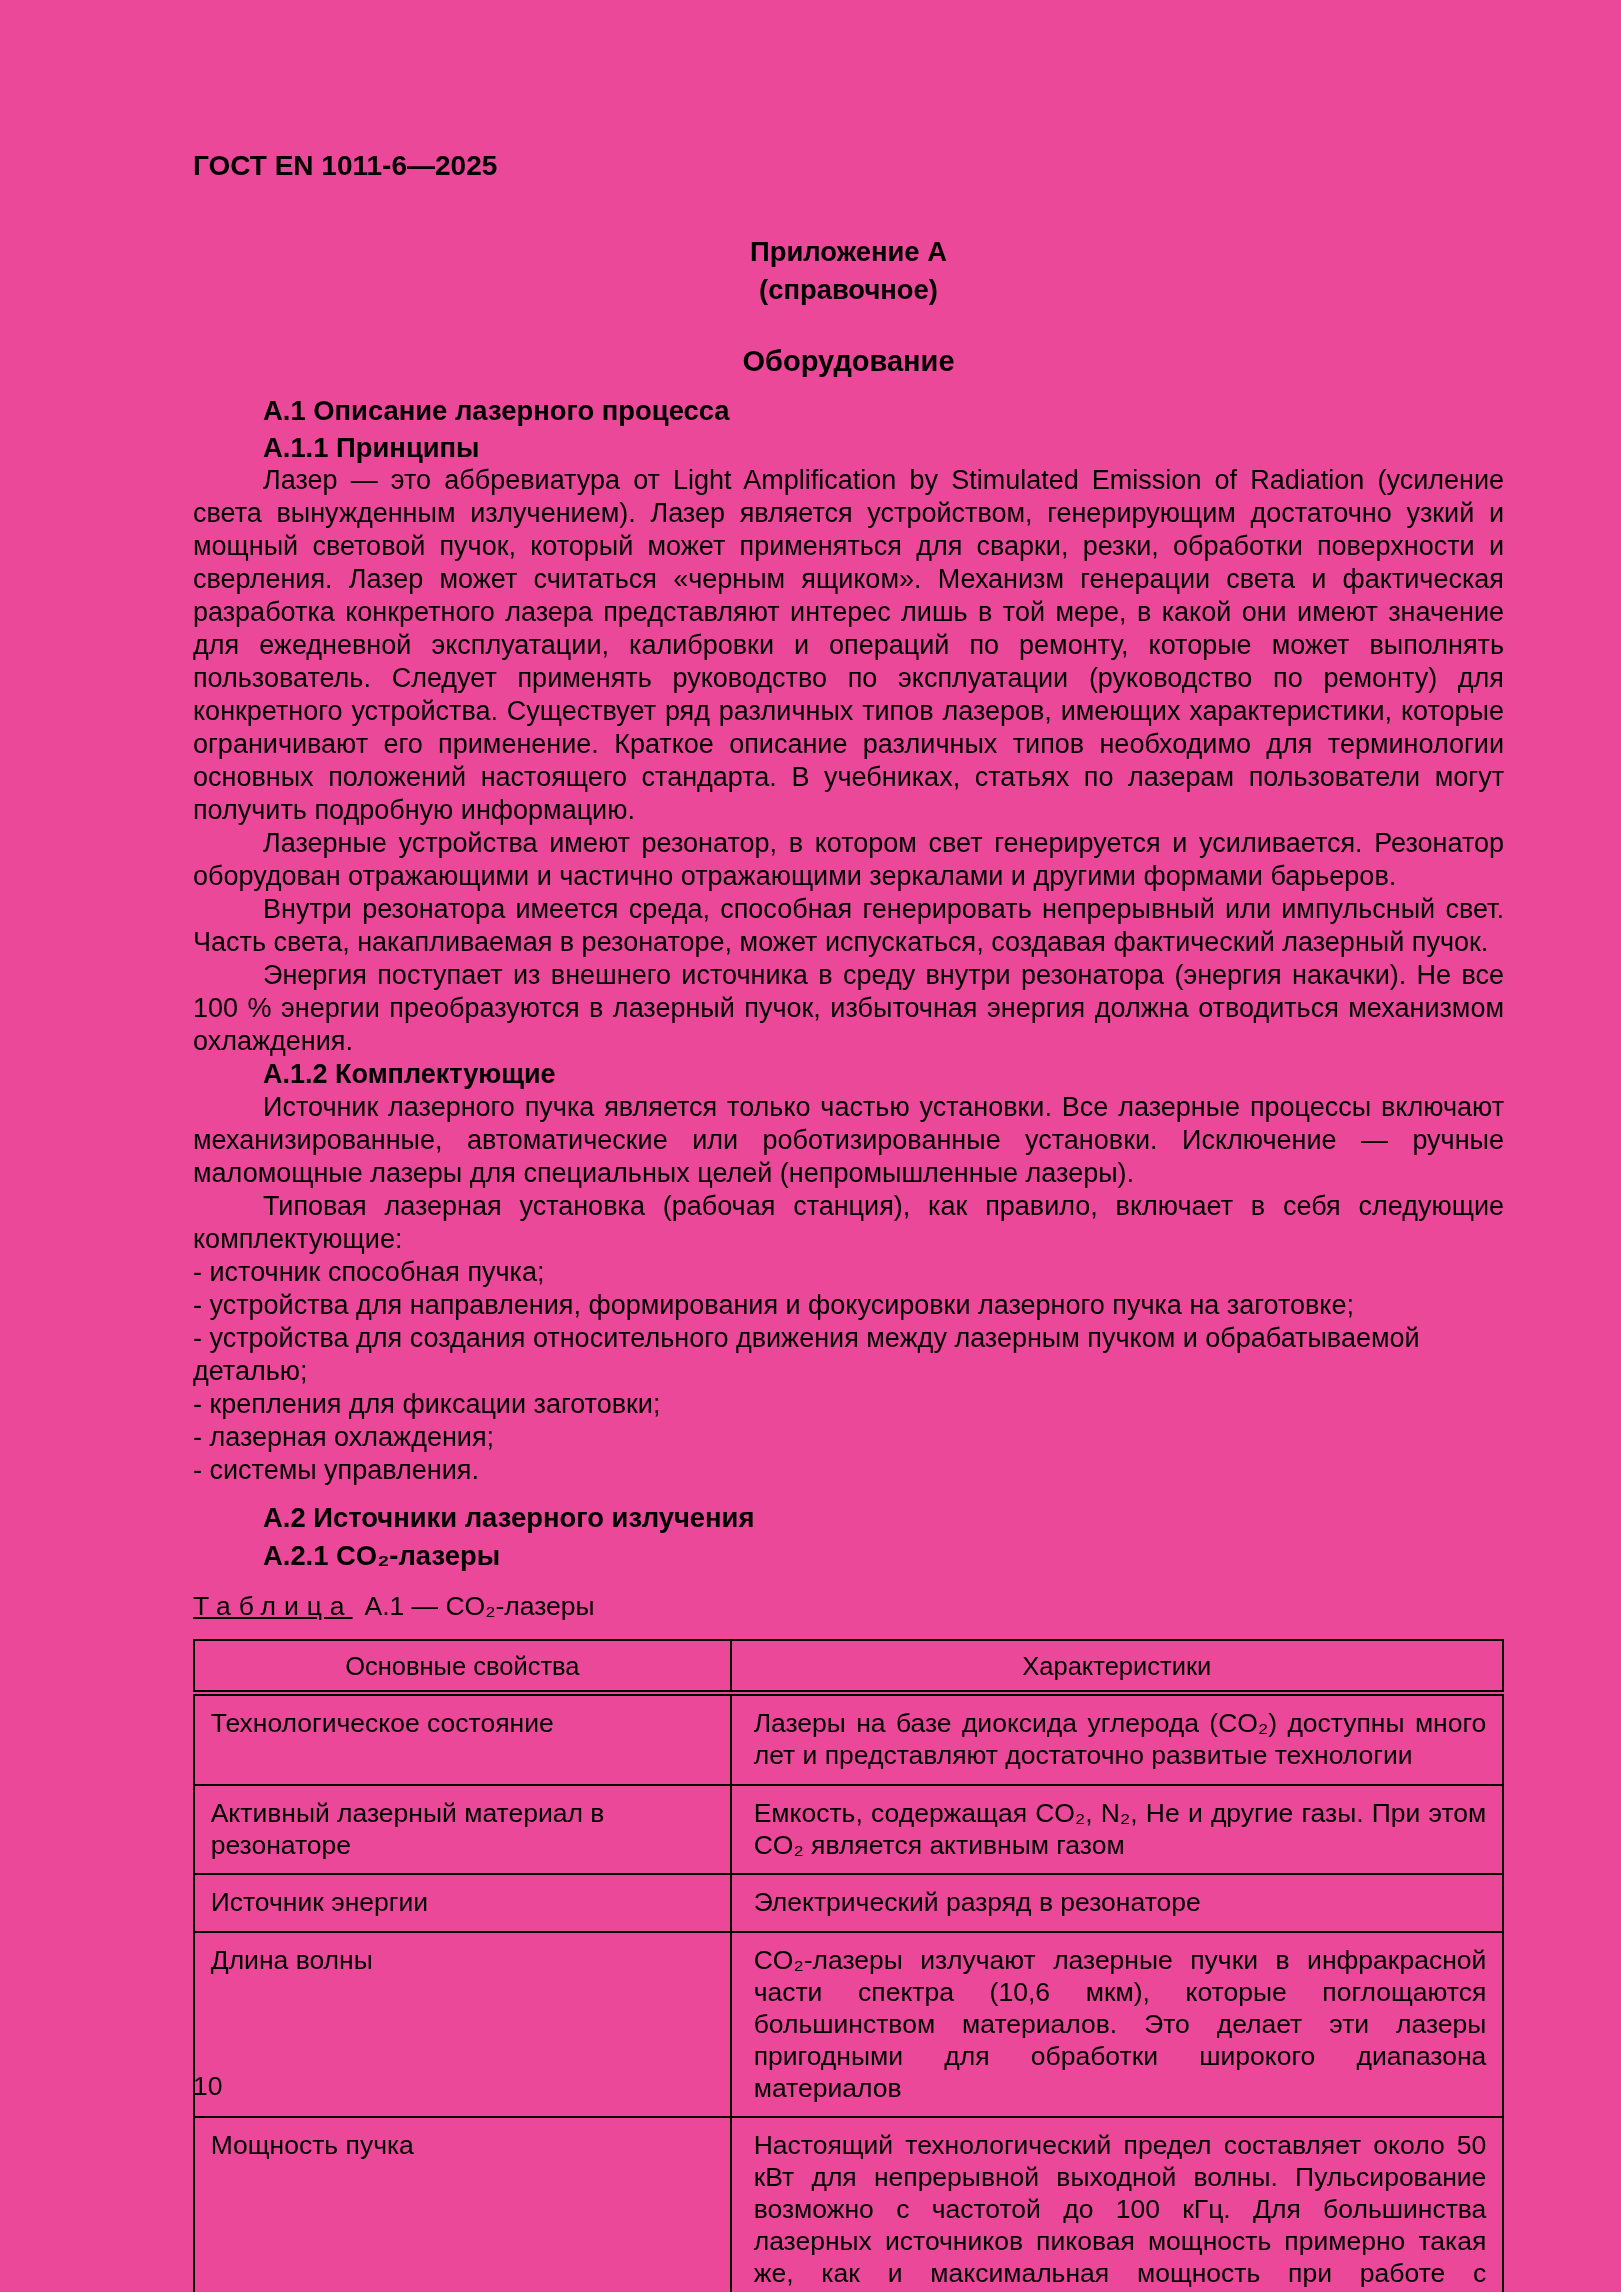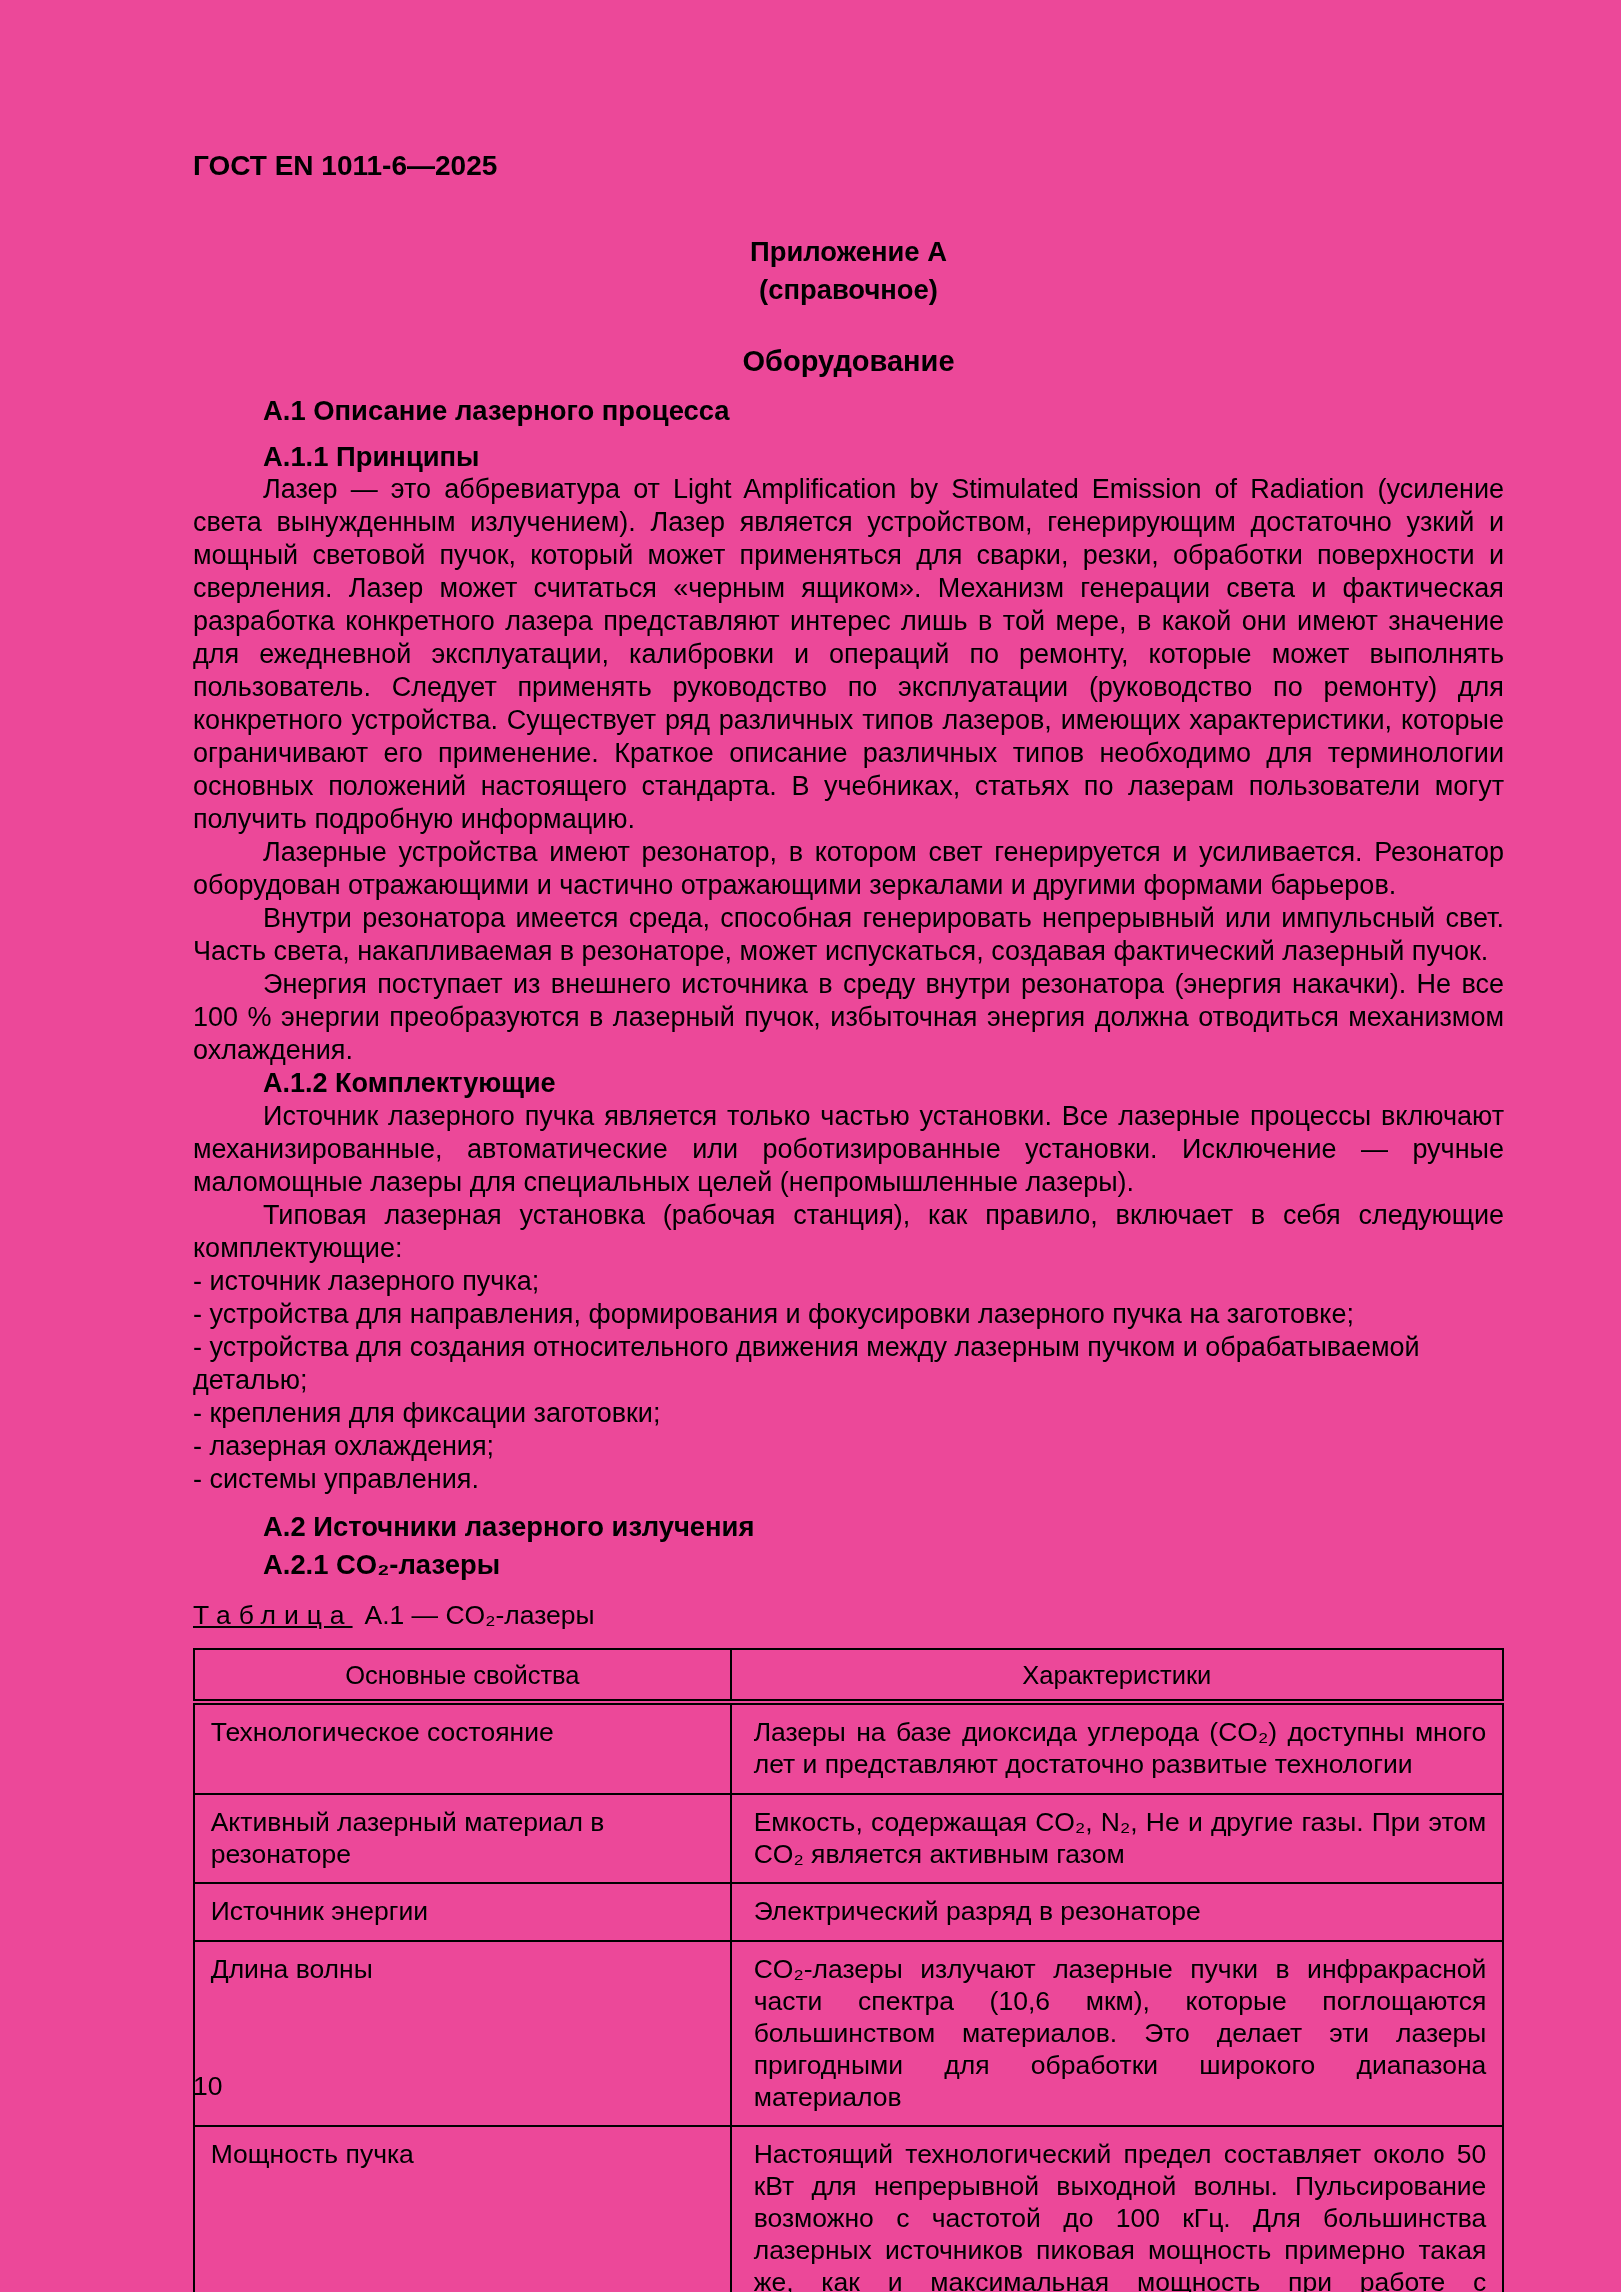--- a/index.html
+++ b/index.html
@@ -41,21 +41,21 @@
     margin-top: 16.7px;
     font-size: 27.4px;
     font-weight: bold;
     line-height: 32px;
     text-indent: 70px;
   }
   .h1.first {
     margin-top: 15.7px;
   }
   .h1.sub {
-    margin-top: 14px;
+    margin-top: 5px;
   }
   .bodytext p {
     margin: 0;
     font-size: 27px;
     line-height: 33px;
     text-align: justify;
     text-indent: 70px;
   }
   .h-inline {
     margin: 0;
@@ -163,21 +163,21 @@
   </div>
 
   <div class="h-inline">А.1.2 Комплектующие</div>
 
   <div class="bodytext">
     <p>Источник лазерного пучка является только частью установки. Все лазерные процессы включают механизированные, автоматические или роботизированные установки. Исключение — ручные маломощные лазеры для специальных целей (непромышленные лазеры).</p>
     <p>Типовая лазерная установка (рабочая станция), как правило, включает в себя следующие комплектующие:</p>
   </div>
 
   <div>
-    <div class="list-item">- источник лазерного пучка;</div>
+    <div class="list-item">- источник способная пучка;</div>
     <div class="list-item">- устройства для направления, формирования и фокусировки лазерного пучка на заготовке;</div>
     <div class="list-item">- устройства для создания относительного движения между лазерным пучком и обрабатываемой деталью;</div>
     <div class="list-item">- крепления для фиксации заготовки;</div>
     <div class="list-item">- лазерная охлаждения;</div>
     <div class="list-item">- системы управления.</div>
   </div>
 
   <div class="h-a2">А.2 Источники лазерного излучения</div>
   <div class="h-a21">А.2.1 CO₂-лазеры</div>
 

